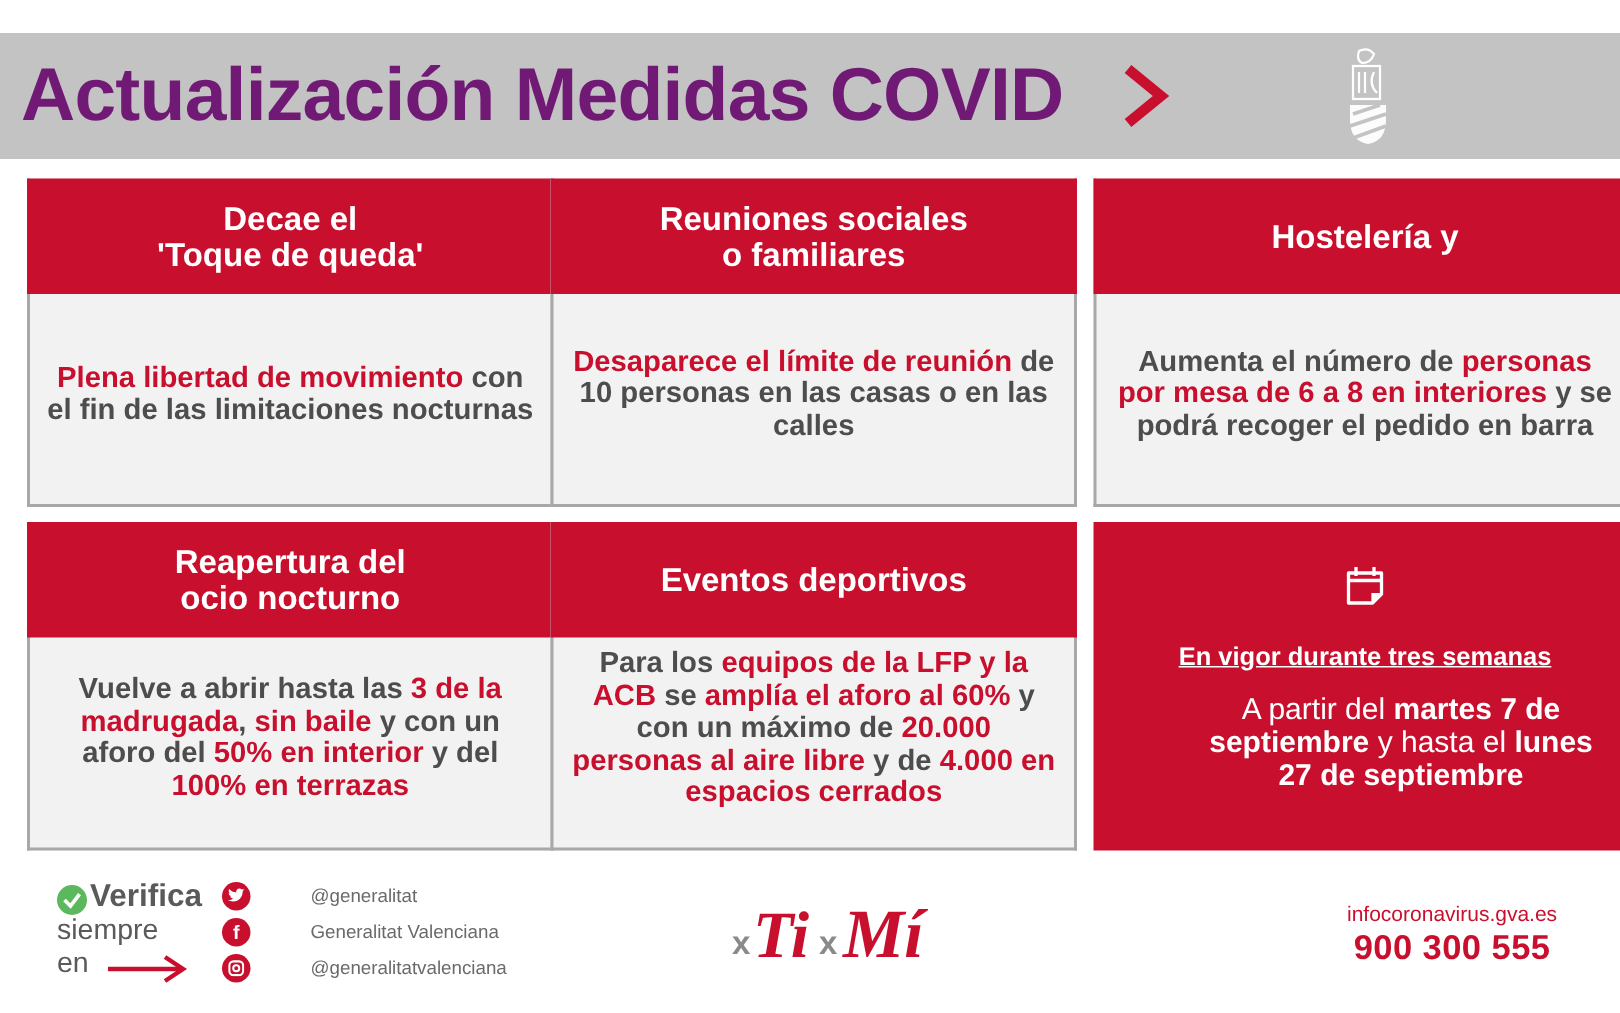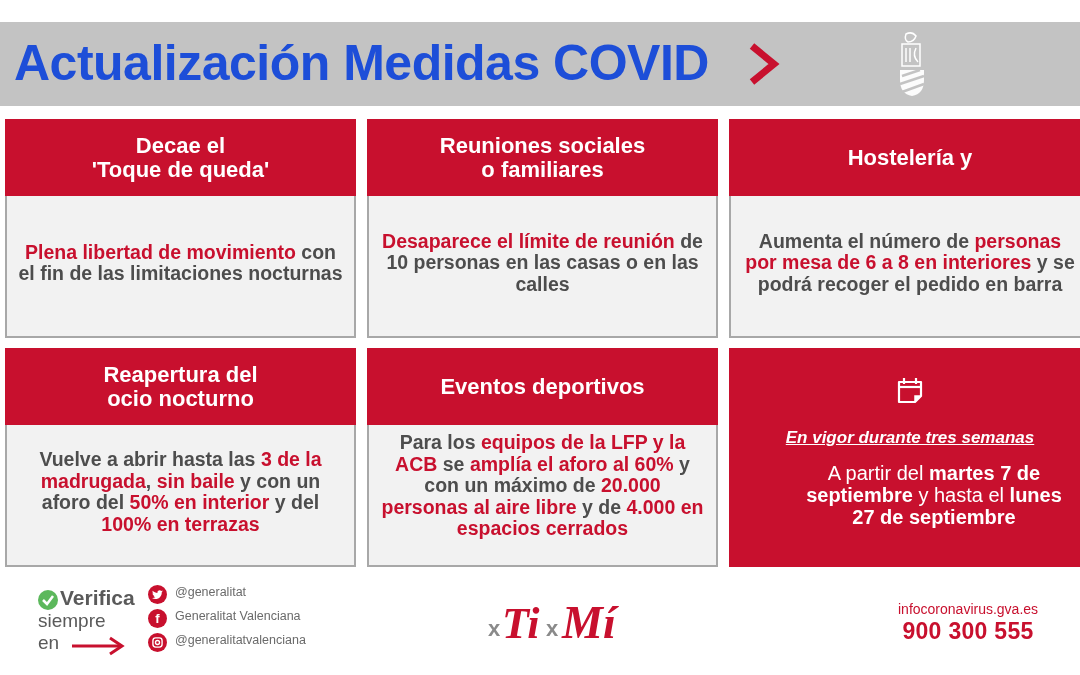--- a/index.html
+++ b/index.html
@@ -1,49 +1,49 @@
 <!DOCTYPE html>
 <html><head>
 <meta charset="utf-8">
 <style>
   * { box-sizing: border-box; margin: 0; padding: 0; }
   html, body { width: 1080px; height: 675px; background: #ffffff; overflow: hidden; }
   body { font-family: "Liberation Sans", "DejaVu Sans", sans-serif; position: relative; }
 
   .topbar { position: absolute; left: 0; top: 22px; width: 1080px; height: 84px; background: #c3c3c3; }
-  .title { position: absolute; left: 14px; top: 8px; font-size: 50px; font-weight: 700; color: #1d4ed8; letter-spacing: -0.5px; white-space: nowrap; line-height: 66px; }
+  .title { position: absolute; left: 14px; top: 8px; font-size: 50px; font-weight: 700; color: #701a75; letter-spacing: -0.5px; white-space: nowrap; line-height: 66px; }
   .title-chevron { position: absolute; left: 746px; top: 20px; width: 36px; height: 44px; }
   .gv-logo { position: absolute; left: 896px; top: 8px; width: 170px; height: 68px; }
   .gv-crest { position: absolute; left: 0; top: 0; width: 32px; height: 68px; }
   .gv-text { position: absolute; left: 38px; top: 14px; color: #ffffff; font-size: 18px; line-height: 20px; letter-spacing: 0.5px; }
 
   .card { position: absolute; width: 351px; height: 219px; border: 2px solid #a8a8a8; border-top: none; background: #f2f2f2; }
   .card .head { position: absolute; left: -2px; top: 0; right: -2px; height: 77px; background: #c8102e; color: #fff; font-weight: 700; font-size: 22px; line-height: 24px; text-align: center; display: flex; flex-direction: column; justify-content: center; align-items: center; }
   .card .body { position: absolute; left: 0; right: 0; top: 77px; bottom: 0; display: flex; align-items: center; justify-content: center; text-align: center; padding: 0 10px 6px; font-weight: 700; font-size: 19.5px; line-height: 21.5px; color: #4d4d4d; }
   .card .body .hl { color: #c8102e; }
 
-  .c1 { left: 5px; } .c2 { left: 367px; } .c3 { left: 729px; width: 362px; }
+  .c1 { left: 18px; } .c2 { left: 367px; } .c3 { left: 729px; width: 362px; }
   .r1 { top: 119px; } .r2 { top: 348px; }
 
   .card.red { background: #c8102e; border: none; height: 219px; }
   .red-inner { position: absolute; inset: 0; display: flex; flex-direction: column; align-items: center; color: #fff; text-align: center; }
   .cal-icon { margin-top: 28px; width: 28px; height: 28px; }
-  .vigor { margin-top: 24px; font-size: 17px; font-weight: 700; font-style: italic; text-decoration: underline; }
+  .vigor { margin-top: 24px; font-size: 17px; font-weight: 700; text-decoration: underline; }
   .dates { margin-top: 14px; font-size: 20px; line-height: 22px; font-weight: 400; }
   .dates b { font-weight: 700; }
 
   .verify { position: absolute; left: 38px; top: 586px; width: 110px; height: 72px; }
   .check { position: absolute; left: 0; top: 4px; width: 20px; height: 20px; }
   .verifica { position: absolute; left: 22px; top: 0px; font-size: 21px; font-weight: 700; color: #5a5a5a; }
   .siempre { position: absolute; left: 0; top: 24px; font-size: 19px; color: #5a5a5a; }
   .en { position: absolute; left: 0; top: 46px; font-size: 19px; color: #5a5a5a; }
   .arrow { position: absolute; left: 32px; top: 50px; width: 56px; height: 20px; }
 
   .social { position: absolute; left: 148px; top: 585px; }
-  .social-row { display: flex; align-items: flex-start; height: 24px; margin-bottom: 0; }
+  .social-row { display: flex; align-items: center; height: 24px; margin-bottom: 0; gap: 32px; }
   .social-icon { width: 19px; height: 19px; border-radius: 50%; background: #c8102e; display: flex; align-items: center; justify-content: center; color: #fff; font-weight: 700; font-size: 13px; margin-right: 8px; }
   .social-label { font-size: 12.5px; color: #6a6a6a; }
 
   .xtixmi { position: absolute; left: 488px; top: 590px; width: 150px; height: 56px; }
 
   .contact { position: absolute; left: 898px; top: 600px; text-align: center; color: #c8102e; }
   .contact .url { font-size: 14px; line-height: 18px; }
   .contact .phone { font-size: 23px; font-weight: 700; line-height: 26px; letter-spacing: 0.3px; }
 </style>
 </head>

